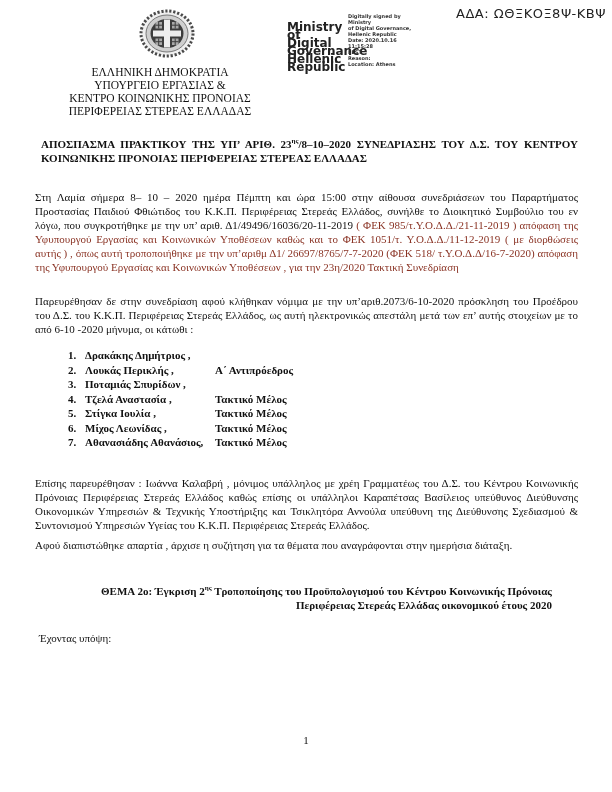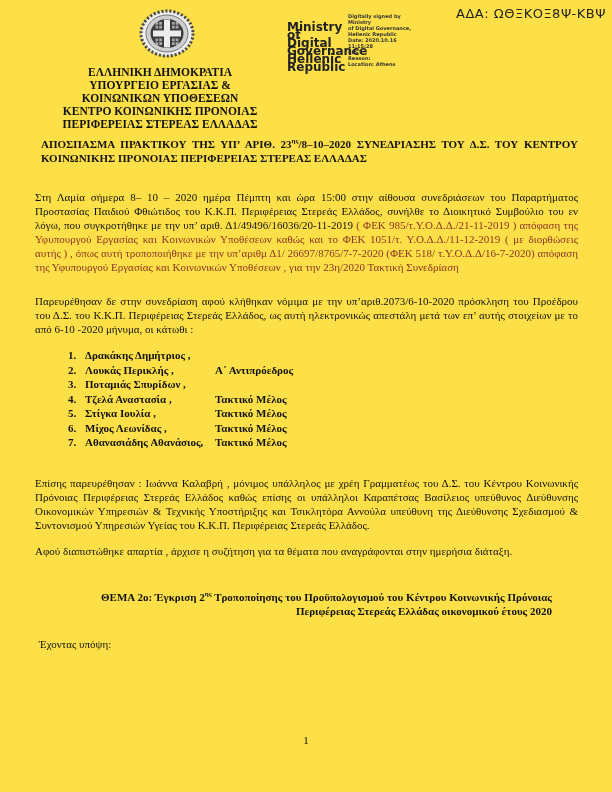--- a/index.html
+++ b/index.html
@@ -1,17 +1,17 @@
 <!DOCTYPE html>
 <html><head>
 <meta charset="utf-8">
 <style>
   html,body{margin:0;padding:0;background:#888;}
   .page{
-    position:relative;width:612px;height:792px;background:#fde047;
+    position:relative;width:612px;height:792px;background:#ffffff;
     font-family:"Liberation Serif","DejaVu Serif",serif;color:#111;
     overflow:hidden;margin:0 auto;
   }
   
   .ada{
     position:absolute;top:6px;right:6px;
     font-family:"DejaVu Sans","Liberation Sans",sans-serif;
     font-size:13px;letter-spacing:.5px;color:#222;
   }
   
@@ -23,21 +23,21 @@
     font-size:12px;font-weight:bold;line-height:8px;color:#222;
   }
   .sigblock{
     position:absolute;left:348px;top:13px;width:70px;
     font-family:"DejaVu Sans","Liberation Sans",sans-serif;
     font-size:5px;line-height:6px;color:#333;font-weight:bold;
   }
   
   .letterhead{
     position:absolute;left:35px;top:66px;width:250px;
-    text-align:center;font-weight:bold;font-size:11.5px;line-height:13px;
+    text-align:center;font-weight:normal;font-size:11.5px;line-height:13px;
     color:#111;
   }
   
   .body{
     position:absolute;left:35px;top:137px;width:543px;
     font-size:11px;line-height:14px;text-align:justify;
   }
   .title{font-weight:bold;margin:0 0 25px 6px;}
   sup{font-size:7px;line-height:0;}
   p{margin:0;}
@@ -45,21 +45,21 @@
   .red{color:#8a3324;}
   .p2{margin-bottom:12px;}
   .attendees{
     list-style:none;margin:0 0 26px 0;padding:0 0 0 33px;
     font-weight:bold;line-height:14.5px;
   }
   .attendees li{display:flex;}
   .att-num{width:17px;flex:0 0 17px;}
   .att-name{width:130px;flex:0 0 130px;}
   .att-role{flex:1;}
-  .p3{margin-bottom:12px;}
+  .p3{margin-bottom:6px;}
   .p4{margin-bottom:32px;}
   .topic{
     font-weight:bold;margin:0 0 18px 22px;width:450px;
     padding-left:45px;text-indent:-45px;text-align:right;line-height:14.5px;
   }
   .p5{font-weight:bold;margin-bottom:13px;line-height:14.5px;}
   .p6{margin-left:4px;}
   .pagenum{
     position:absolute;top:734px;left:0;width:612px;text-align:center;
     font-size:11px;color:#111;
@@ -106,21 +106,20 @@
     <div>Hellenic Republic</div>
     <div>Date: 2020.10.16 11:15:28</div>
     <div>EEST</div>
     <div>Reason:</div>
     <div>Location: Athens</div>
   </div>
 
   <div class="letterhead">
     <div>ΕΛΛΗΝΙΚΗ ΔΗΜΟΚΡΑΤΙΑ</div>
     <div>ΥΠΟΥΡΓΕΙΟ ΕΡΓΑΣΙΑΣ &amp;</div>
-    <div>ΚΟΙΝΩΝΙΚΩΝ  ΥΠΟΘΕΣΕΩΝ</div>
     <div>ΚΕΝΤΡΟ ΚΟΙΝΩΝΙΚΗΣ ΠΡΟΝΟΙΑΣ</div>
     <div>ΠΕΡΙΦΕΡΕΙΑΣ  ΣΤΕΡΕΑΣ ΕΛΛΑΔΑΣ</div>
   </div>
 
   <div class="body">
 
     <p class="title"><span>ΑΠΟΣΠΑΣΜΑ ΠΡΑΚΤΙΚΟΥ ΤΗΣ ΥΠ’ ΑΡΙΘ. 23</span><sup>ης</sup><span>/8–10–2020 ΣΥΝΕΔΡΙΑΣΗΣ ΤΟΥ Δ.Σ. ΤΟΥ ΚΕΝΤΡΟΥ ΚΟΙΝΩΝΙΚΗΣ ΠΡΟΝΟΙΑΣ ΠΕΡΙΦΕΡΕΙΑΣ ΣΤΕΡΕΑΣ ΕΛΛΑΔΑΣ</span></p>
 
     <p class="p1"><span>Στη Λαμία  σήμερα  8– 10 – 2020  ημέρα Πέμπτη και ώρα 15:00 στην αίθουσα συνεδριάσεων του Παραρτήματος Προστασίας Παιδιού Φθιώτιδος του Κ.Κ.Π. Περιφέρειας Στερεάς Ελλάδος, συνήλθε το Διοικητικό Συμβούλιο του εν λόγω, που συγκροτήθηκε με την υπ’ αριθ. Δ1/49496/16036/20-11-2019</span> <span class="red">( ΦΕΚ 985/τ.Υ.Ο.Δ.Δ./21-11-2019 )  απόφαση της Υφυπουργού Εργασίας και Κοινωνικών Υποθέσεων καθώς και το ΦΕΚ 1051/τ. Υ.Ο.Δ.Δ./11-12-2019 ( με διορθώσεις αυτής ) , όπως αυτή τροποποιήθηκε με την υπ’αριθμ Δ1/ 26697/8765/7-7-2020 (ΦΕΚ 518/ τ.Υ.Ο.Δ.Δ/16-7-2020)  απόφαση της Υφυπουργού Εργασίας και Κοινωνικών Υποθέσεων , για την 23η/2020 Τακτική Συνεδρίαση</span></p>
 

